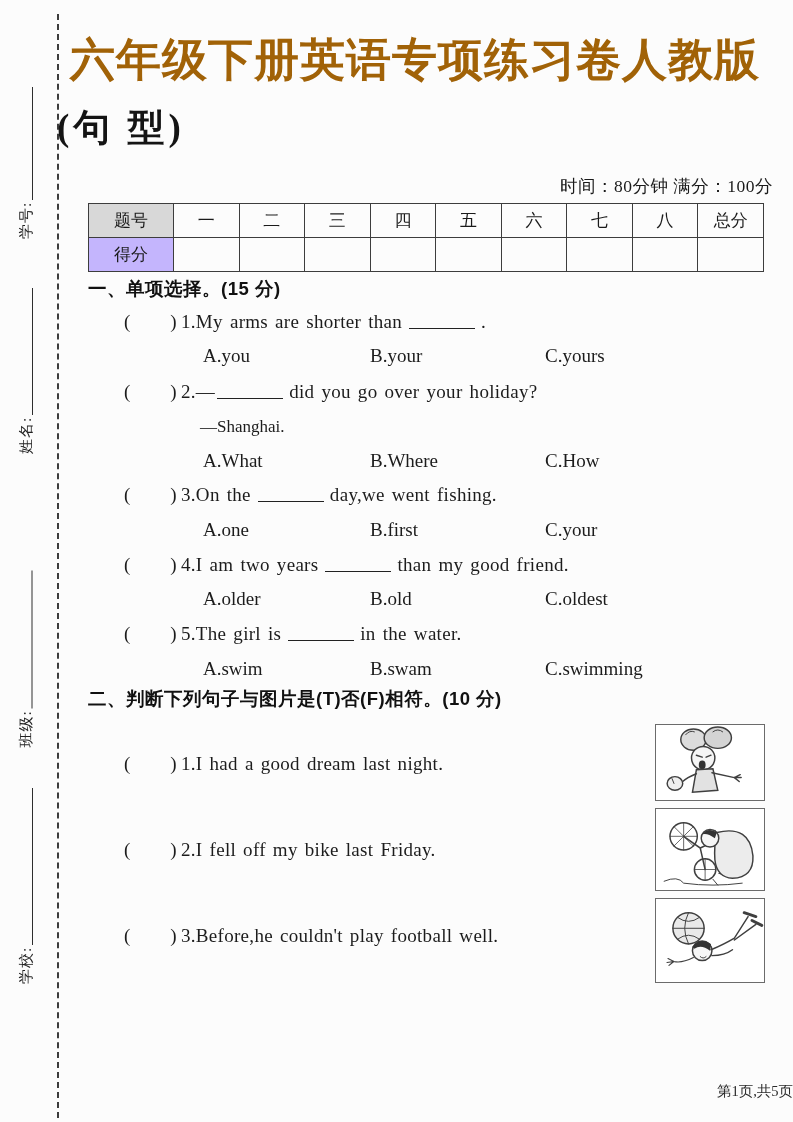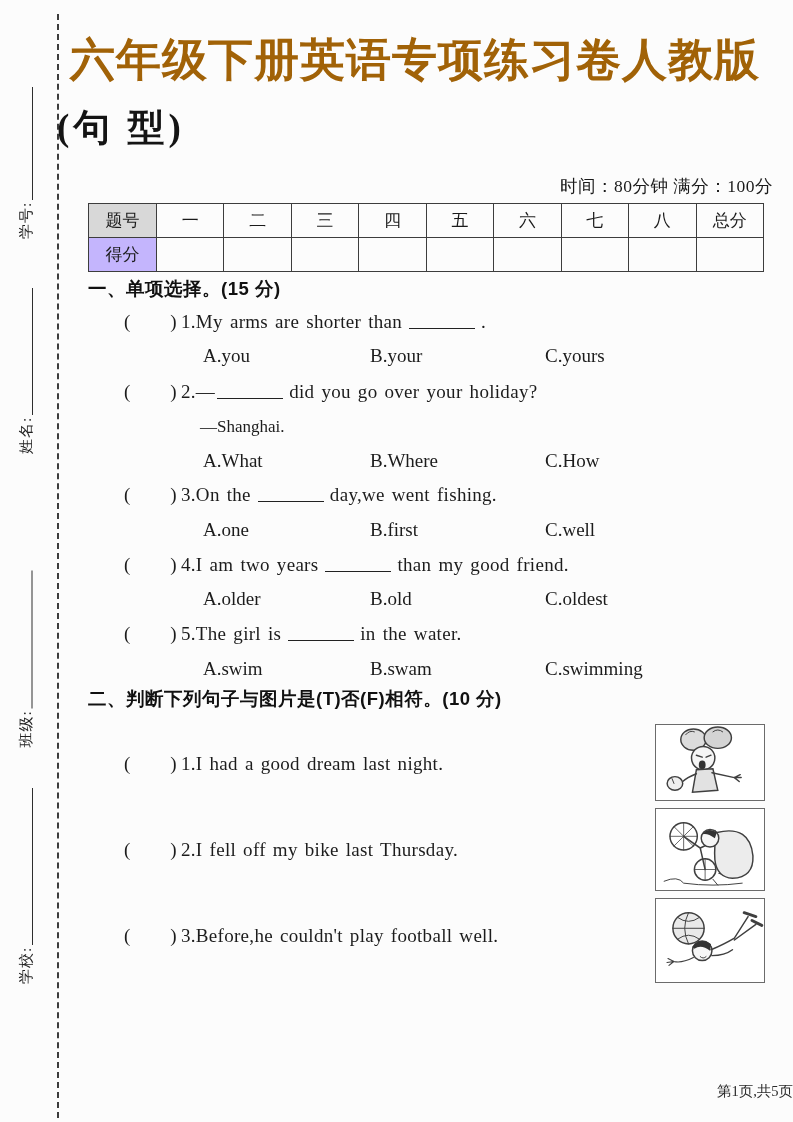--- a/index.html
+++ b/index.html
@@ -47,21 +47,21 @@
   
   .score-table {
     position: absolute; left: 88px; top: 203px; width: 676px;
     border-collapse: collapse; table-layout: fixed;
     font-size: 17px; color: #1a1a1a;
   }
   .score-table td {
     border: 1.6px solid #3d3d3d; height: 34px;
     text-align: center; vertical-align: middle;
   }
-  .score-table td.label-cell { width: 68px; }
+  .score-table td.label-cell { width: 85px; }
   
   .sec-heading {
     position: absolute; left: 88px;
     font-family: "Liberation Sans", "DejaVu Sans", sans-serif;
     font-size: 18.5px; font-weight: bold; color: #111;
     letter-spacing: 0.5px;
   }
   .q-line {
     position: absolute; left: 124px; right: 30px;
     font-size: 19px; line-height: 23px;
@@ -181,21 +181,21 @@
 
   <div class="q-line" style="top:483px;">
     <span class="mark">
         <span>(</span>
         <span>)</span>
       </span><span>3.</span><span>On the</span><span class="blank"></span><span>day,we went fishing.</span>
   </div>
   <div class="opt-row" style="top:518px;">
     <span class="opt-a">A.one</span>
     <span class="opt-b">B.first</span>
-    <span class="opt-c">C.well</span>
+    <span class="opt-c">C.your</span>
   </div>
 
   <div class="q-line" style="top:553px;">
     <span class="mark">
         <span>(</span>
         <span>)</span>
       </span><span>4.</span><span>I am two years</span><span class="blank"></span><span>than my good friend.</span>
   </div>
   <div class="opt-row" style="top:587px;">
     <span class="opt-a">A.older</span>
@@ -220,21 +220,21 @@
   <div class="q-line" style="top:752px;">
     <span class="mark">
         <span>(</span>
         <span>)</span>
       </span><span>1.</span><span>I had a good dream last night.</span>
   </div>
   <div class="q-line" style="top:838px;">
     <span class="mark">
         <span>(</span>
         <span>)</span>
-      </span><span>2.</span><span>I fell off my bike last Thursday.</span>
+      </span><span>2.</span><span>I fell off my bike last Friday.</span>
   </div>
   <div class="q-line" style="top:924px;">
     <span class="mark">
         <span>(</span>
         <span>)</span>
       </span><span>3.</span><span>Before,he couldn't play football well.</span>
   </div>
 
   <div class="pic-box" style="top:724px; height:77px;">
     <svg viewBox="0 0 110 77">

